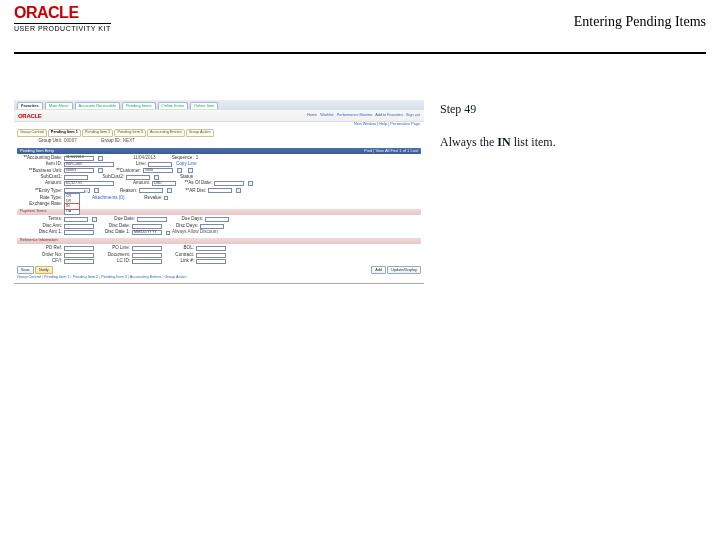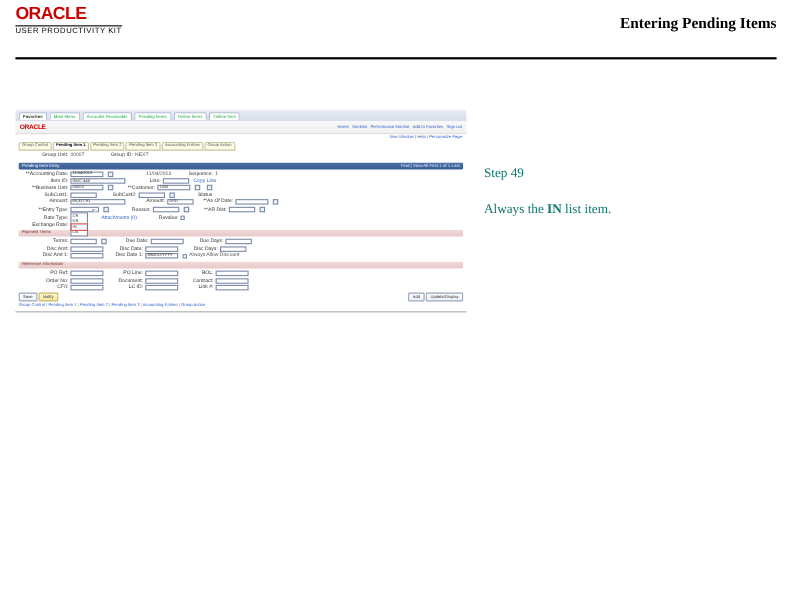--- a/index.html
+++ b/index.html
@@ -2,26 +2,26 @@
 <html><head>
 <meta charset="utf-8">
 <style>
   * { box-sizing: border-box; margin: 0; padding: 0; }
   html, body { width: 720px; height: 540px; font-family: Arial, Helvetica, sans-serif; background:#fff; }
   
   .hdr { position:relative; height:46px; padding:6px 14px 0 14px; }
   .logo-wrap { position:absolute; left:14px; top:4px; }
   .ora-logo { font-family: Arial; font-weight:bold; font-size:16px; color:#c00; letter-spacing:-0.5px; }
   .upk { font-size:7px; letter-spacing:0.5px; color:#000; margin-top:1px; border-top:1px solid #000; padding-top:1px;}
-  .hdr-title { position:absolute; right:14px; top:14px; font-size:14px; color:#000; font-family:"Times New Roman", serif;font-weight:bold; }
+  .hdr-title { position:absolute; right:14px; top:14px; font-size:14px; color:#000; font-family:"Times New Roman", serif; }
   .hdr-rule { border:none; border-top:2px solid #000; margin:6px 14px 0 14px; }
   
   .body-row { display:flex; padding:0 14px; margin-top:46px; }
   .left-col { width:410px; }
-  .right-col { flex:1; padding-left:16px; font-size:12px; color:#0f766e; font-family:"Times New Roman", serif; line-height:1.6;margin-top:48px; }
+  .right-col { flex:1; padding-left:16px; font-size:12px; color:#0f172a; font-family:"Times New Roman", serif; line-height:1.6; }
   .right-col b { font-weight:bold; }
   .step-title { margin-bottom:14px; }
 
   
   .mini { width:410px; border-bottom:1px solid #aaa; font-size:4.6px; color:#333; line-height:1; background:#fff; }
   .mini .tabbar { background:linear-gradient(#e8edf4,#d6deeb); height:10px; padding:1px 3px; display:flex; gap:2px; align-items:center; }
   .mini .tab { background:#fff; border:0.5px solid #a7b5cc; border-bottom:none; padding:1px 3px; border-radius:2px 2px 0 0; color:#2a4; font-size:4px;}
   .mini .tab.act { color:#333; font-weight:bold;}
   .mini .brandbar { background:linear-gradient(#f8f8f8,#f0f0f0); height:12px; display:flex; align-items:center; justify-content:space-between; padding:0 4px; border-bottom:0.5px solid #ddd; }
   .mini-logo { color:#c00; font-weight:bold; font-size:6px; letter-spacing:-0.3px;}

